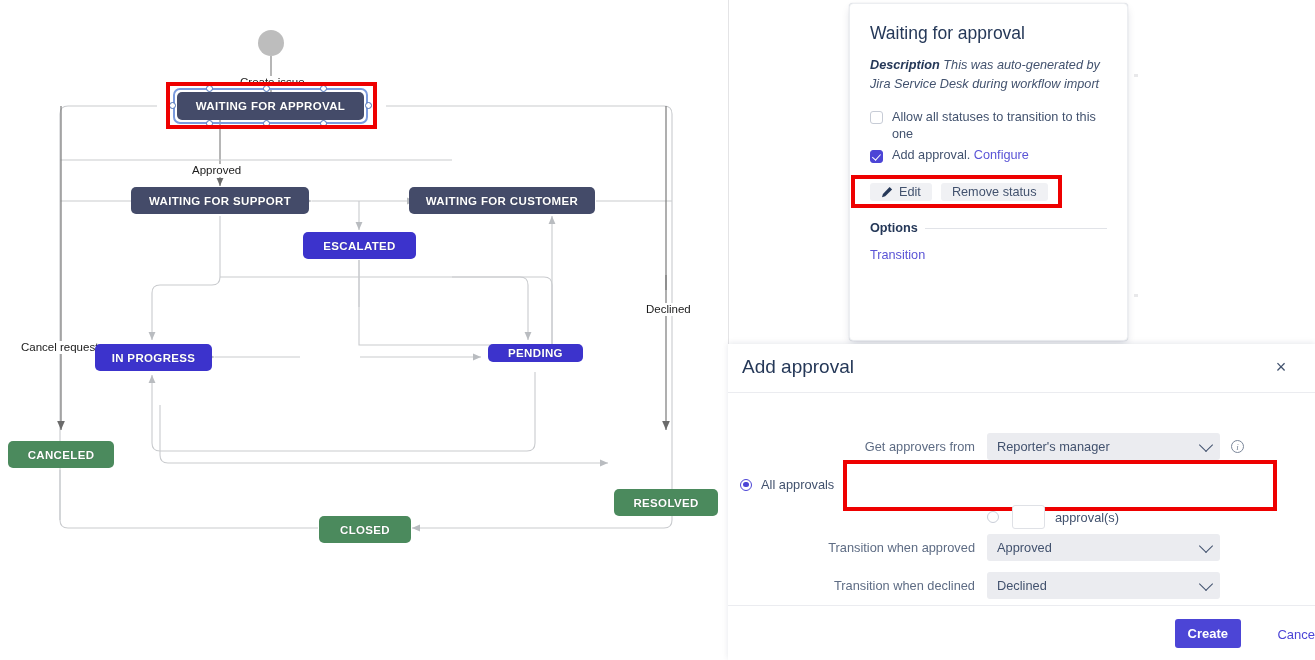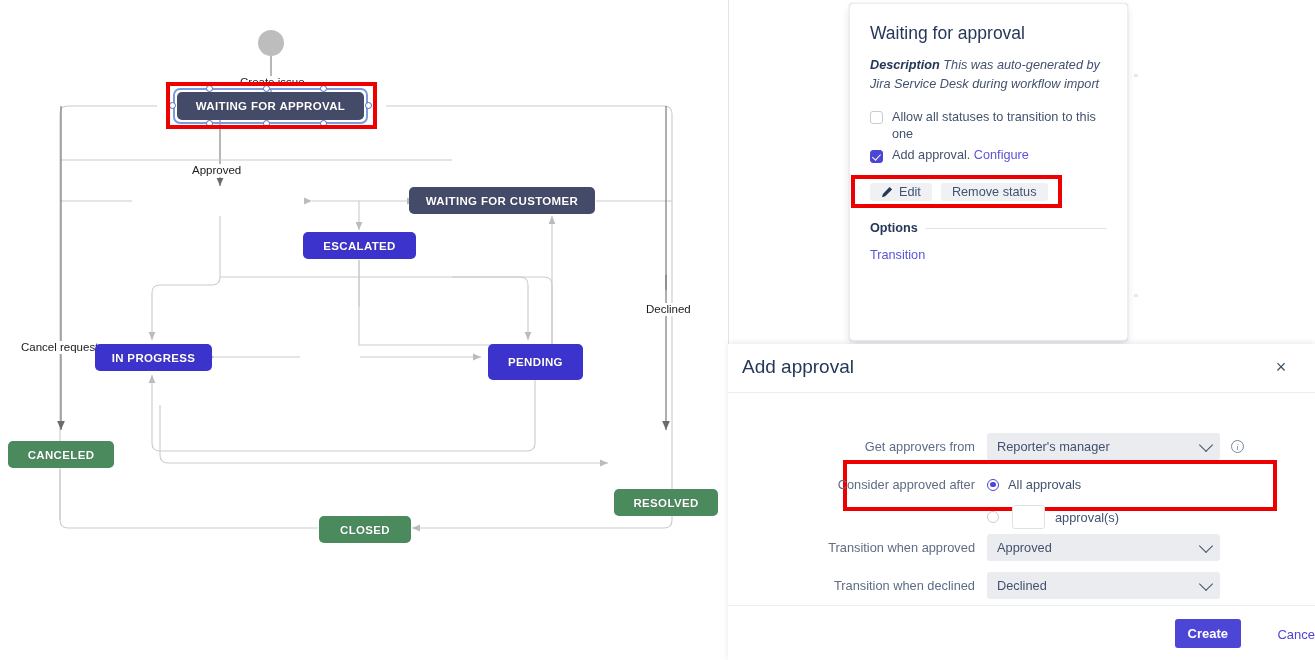--- a/index.html
+++ b/index.html
@@ -248,28 +248,29 @@
       <div class="handle" style="left:90px;top:-3px;"></div>
       <div class="handle" style="left:147px;top:-3px;"></div>
       <div class="handle" style="left:-4px;top:14px;"></div>
       <div class="handle" style="left:192px;top:14px;"></div>
       <div class="handle" style="left:33px;top:32px;"></div>
       <div class="handle" style="left:90px;top:32px;"></div>
       <div class="handle" style="left:147px;top:32px;"></div>
     </div>
     <div class="red-box" style="left:166px;top:82px;width:211px;height:47px;"></div>
 
+    <div class="node n-dark" style="left:131px;top:187px;width:178px;height:27px;">WAITING FOR SUPPORT</div>
 
     <div class="node n-dark" style="left:409px;top:187px;width:186px;height:27px;">WAITING FOR CUSTOMER</div>
 
     <div class="node n-blue" style="left:303px;top:232px;width:113px;height:27px;">ESCALATED</div>
 
     <div class="node n-blue" style="left:95px;top:344px;width:117px;height:27px;">IN PROGRESS</div>
 
-    <div class="node n-blue" style="left:488px;top:344px;width:95px;height:36px;text-align:center;">PENDING</div>
+    <div class="node n-blue" style="left:488px;top:344px;width:95px;height:18px;text-align:center;">PENDING</div>
 
     <div class="node n-green" style="left:8px;top:441px;width:106px;height:27px;">CANCELED</div>
 
     <div class="node n-green" style="left:614px;top:441px;width:104px;height:27px;margin-top:48px;">RESOLVED</div>
 
     <div class="node n-green" style="left:319px;top:516px;width:92px;height:27px;">CLOSED</div>
   </div>
 
   <div class="v-divider"></div>
 
@@ -336,21 +337,20 @@
         <div class="select" style="margin-left:12px;">
           <span class="val">Reporter's manager</span>
           <span class="chev"></span>
         </div>
         <div class="info-i" style="margin-left:11px;">i</div>
       </div>
 
       <div class="red-box" style="left:115px;top:67px;width:434px;height:51px;"></div>
 
       <div class="frm-row" style="left:0;top:84px;width:560px;align-items:center;">
-        <div class="frm-label" style="width:247px;">Consider approved after</div>
         <div style="margin-left:12px;display:flex;align-items:center;">
           <span class="radio on"></span>
           <span class="radio-txt">All approvals</span>
         </div>
       </div>
 
       <div class="frm-row" style="left:259px;top:112px;align-items:center;">
         <span class="radio"></span>
         <input class="num-input" type="text" style="margin-left: 13px;" value="">
         <span class="radio-txt" style="margin-left:10px;">approval(s)</span>

